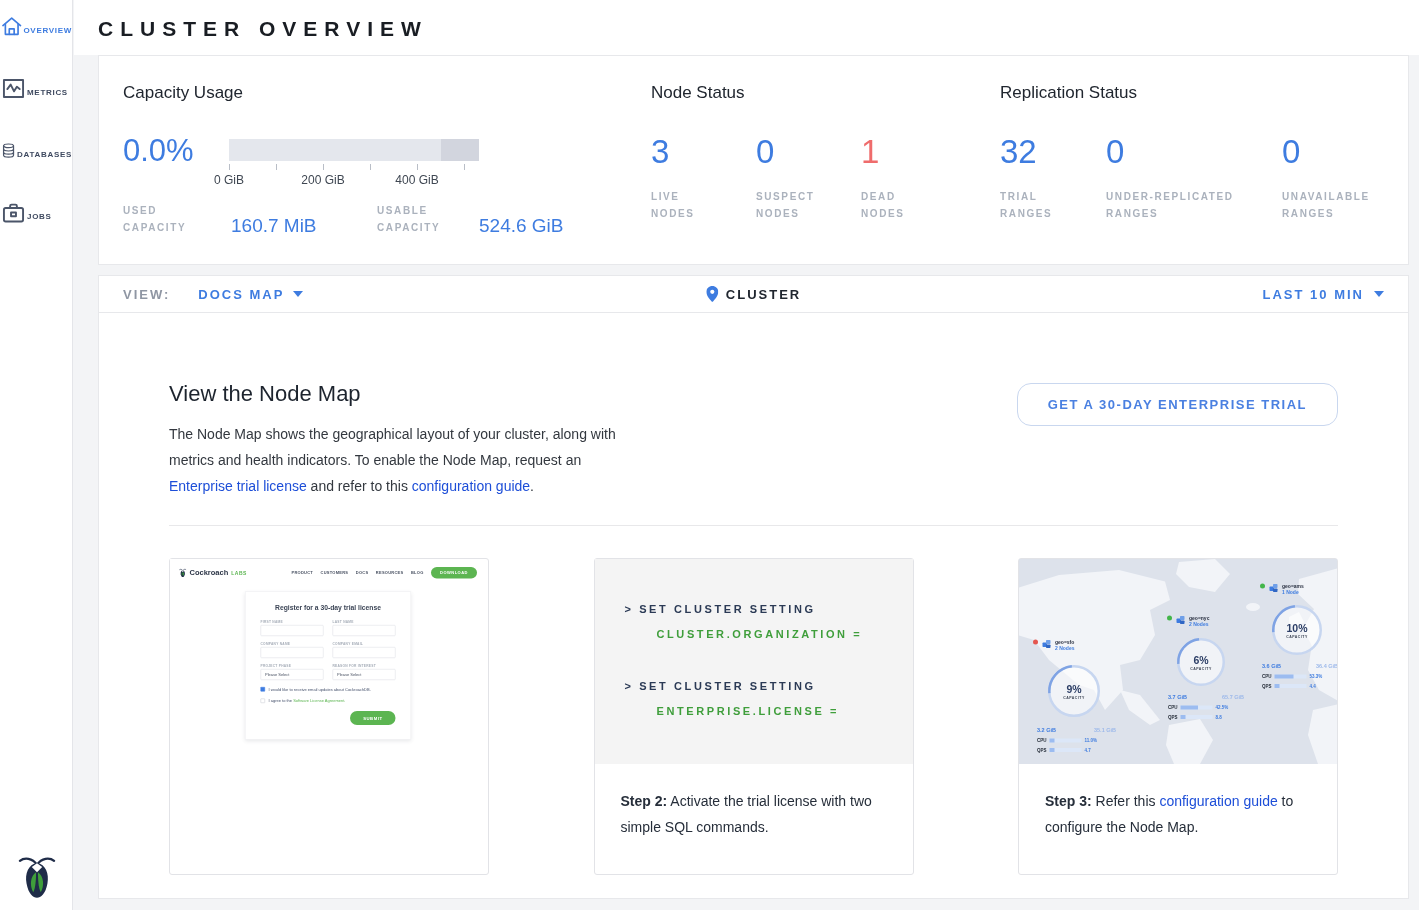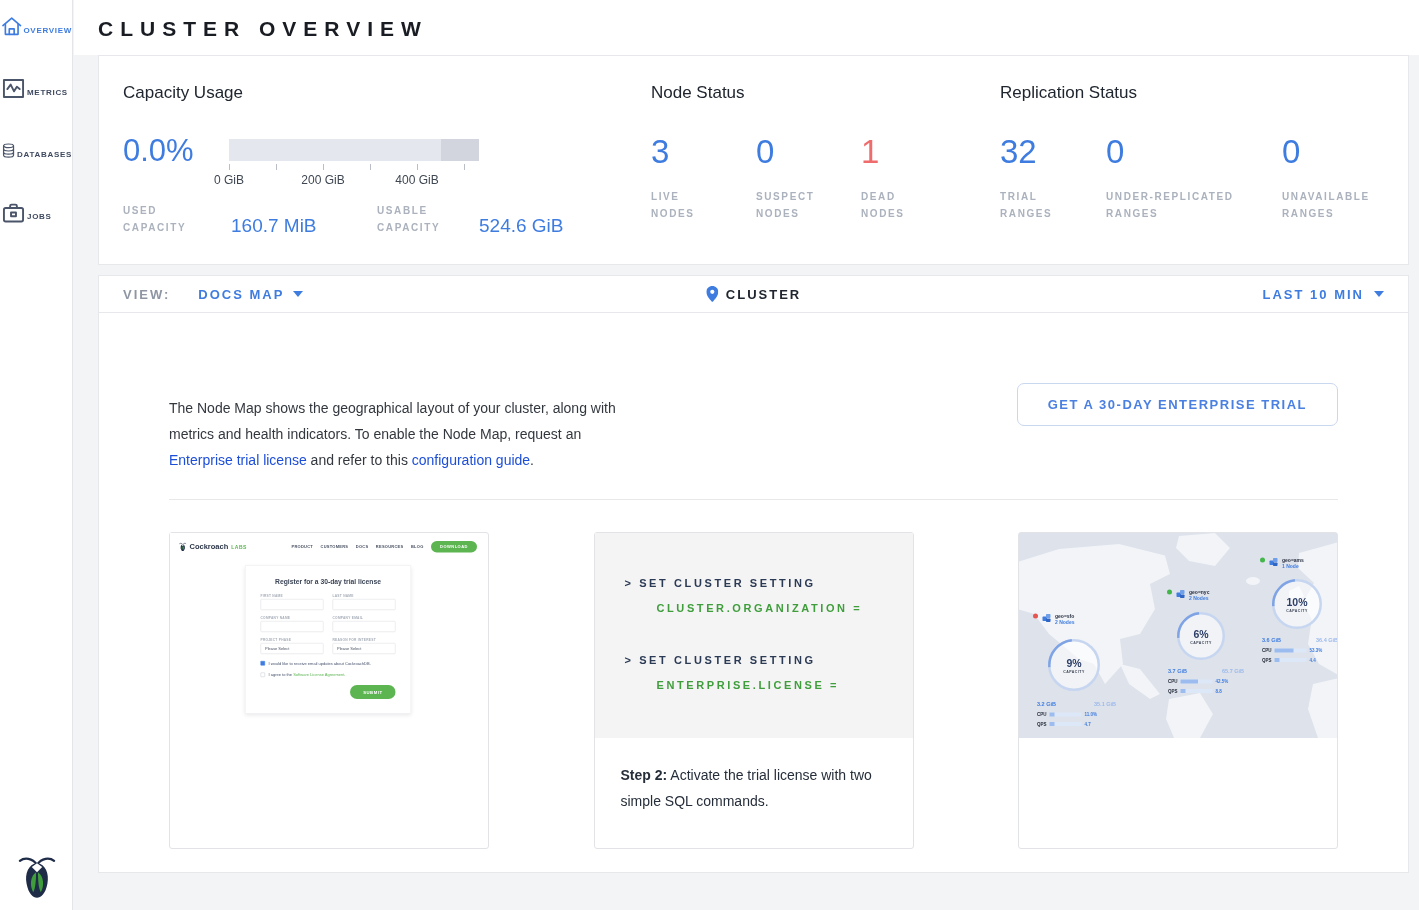--- a/index.html
+++ b/index.html
@@ -62,21 +62,21 @@
   .vb-value{color:#3e7ce0;display:flex;align-items:center;gap:9px;cursor:pointer}
   .caret{display:inline-block;width:0;height:0;border-left:5px solid transparent;border-right:5px solid transparent;border-top:6px solid #3e7ce0}
   .vb-center{position:absolute;left:50%;transform:translateX(-50%);display:flex;align-items:center;gap:8px;color:#20262f}
   .vb-right{margin-left:auto;margin-right:24px;color:#3e7ce0;display:flex;align-items:center;gap:10px;cursor:pointer}
 
   .panel-body{padding:0 70px 23px}
   .panel-head{display:flex;justify-content:space-between;padding-top:68px}
   .nm-title{margin:0;font-size:22px;font-weight:500;color:#1d242e}
   .nm-desc{width:462px;font-size:14px;line-height:26px;color:#33383f;margin-top:14px}
   a.blue{color:#1d4ed8;text-decoration:none;cursor:pointer}
-  .trial-btn{align-self:flex-start;margin-top:2px;background:#fff;border:1px solid #c9d7ef;border-radius:7px;color:#4a80e1;font-size:13px;font-weight:600;letter-spacing:1.5px;padding:13px 30px;cursor:pointer;font-family:inherit}
+  .trial-btn{align-self:flex-start;margin-top:2px;background:#fff;border:1px solid #c9d7ef;border-radius:14px;color:#4a80e1;font-size:13px;font-weight:600;letter-spacing:1.5px;padding:13px 30px;cursor:pointer;font-family:inherit}
   .divider{border:none;border-top:1px solid #e8e8ea;margin:26px 0 0}
   .cards{display:flex;justify-content:space-between;margin-top:32px}
   .step-card{width:320px;border:1px solid #e2e3e7;border-radius:3px;background:#fff}
   .card-img{height:205px;overflow:hidden;position:relative}
   .caption{padding:24px 26px 34px;font-size:14px;line-height:26px;color:#262e3a}
   .caption b{font-weight:700}
 
   
   .mini-scale{width:632px;height:410px;transform:scale(.5);transform-origin:0 0;background:#fff}
   .ms-head{display:flex;align-items:center;padding:16px 18px 0}
@@ -308,20 +308,21 @@
         </div>
         <div class="vb-right">
           <span>LAST 10 MIN</span>
           <span class="caret"></span>
         </div>
       </div>
 
       <div class="panel-body">
         <div class="panel-head">
           <div>
+            <h2 class="nm-title">View the Node Map</h2>
             <div class="nm-desc">
               <span>The Node Map shows the geographical layout of your cluster, along with metrics and health indicators. To enable the Node Map, request an </span><a class="blue">Enterprise trial license</a><span> and refer to this </span><a class="blue">configuration guide</a><span>.</span>
             </div>
           </div>
           <button class="trial-btn">GET A 30-DAY ENTERPRISE TRIAL</button>
         </div>
 
         <hr class="divider">
 
         <div class="cards">
@@ -523,18 +524,21 @@
                   </div>
                 <div class="mrow c-ams-qps">
                     <span>QPS</span>
                     <span class="mbar">
                       <i class="f15"></i>
                     </span>
                     <span class="mv">4.4</span>
                   </div>
               </div>
             </div>
+            <div class="caption">
+              <b>Step 3:</b><span> Refer this </span><a class="blue">configuration guide</a><span> to configure the Node Map.</span>
+            </div>
           </div>
         </div>
       </div>
     </div>
   </div>
 </div>
 
 </body></html>

